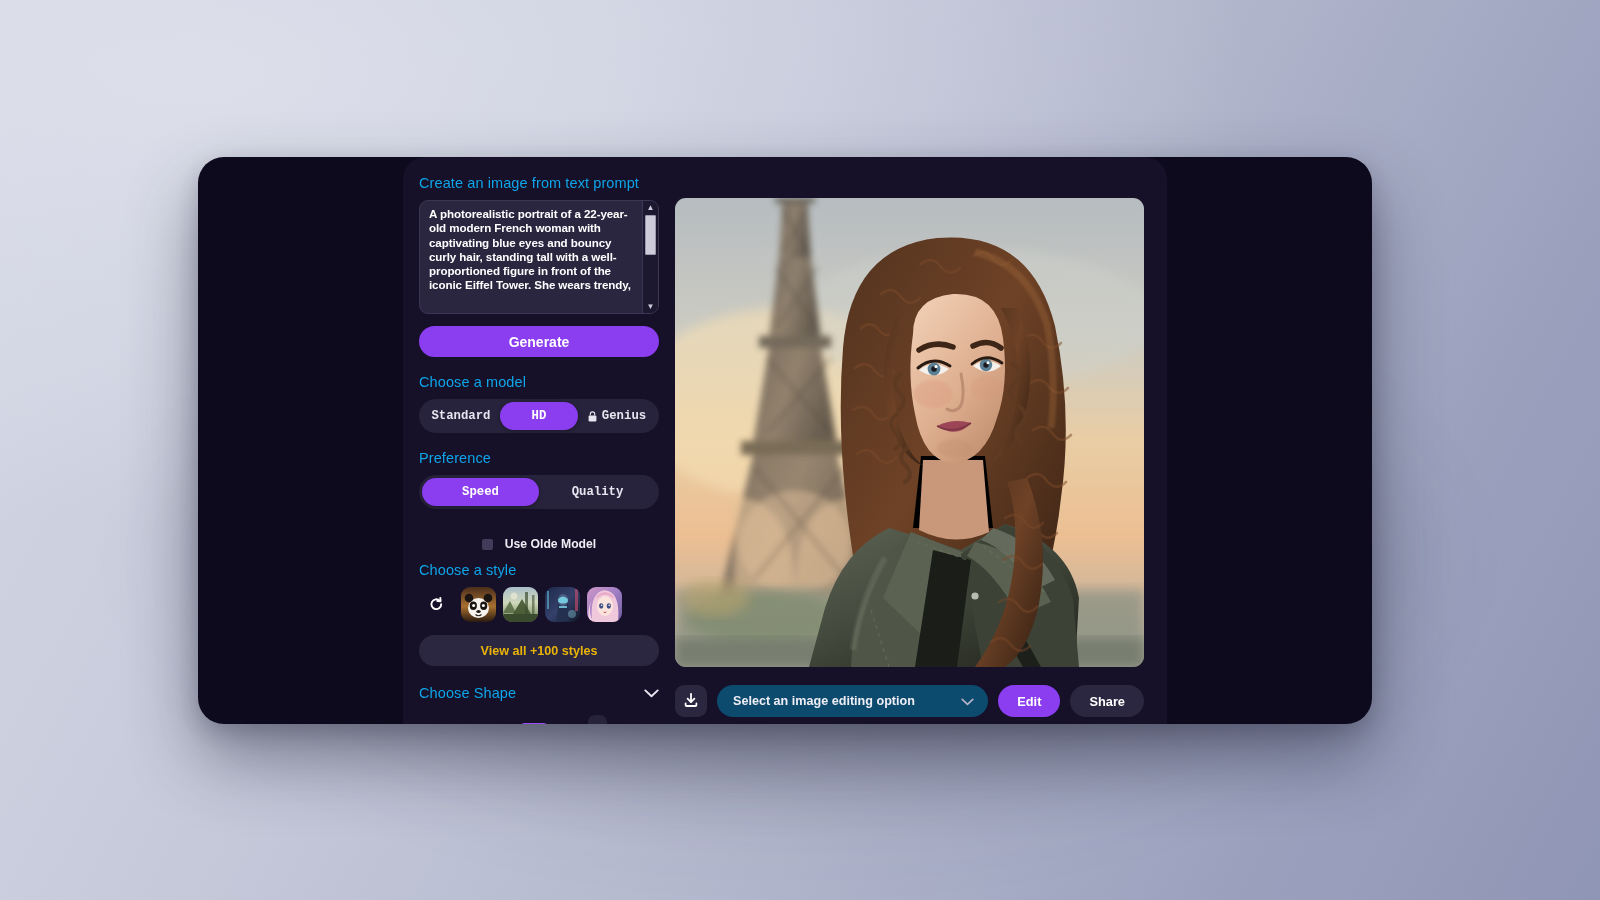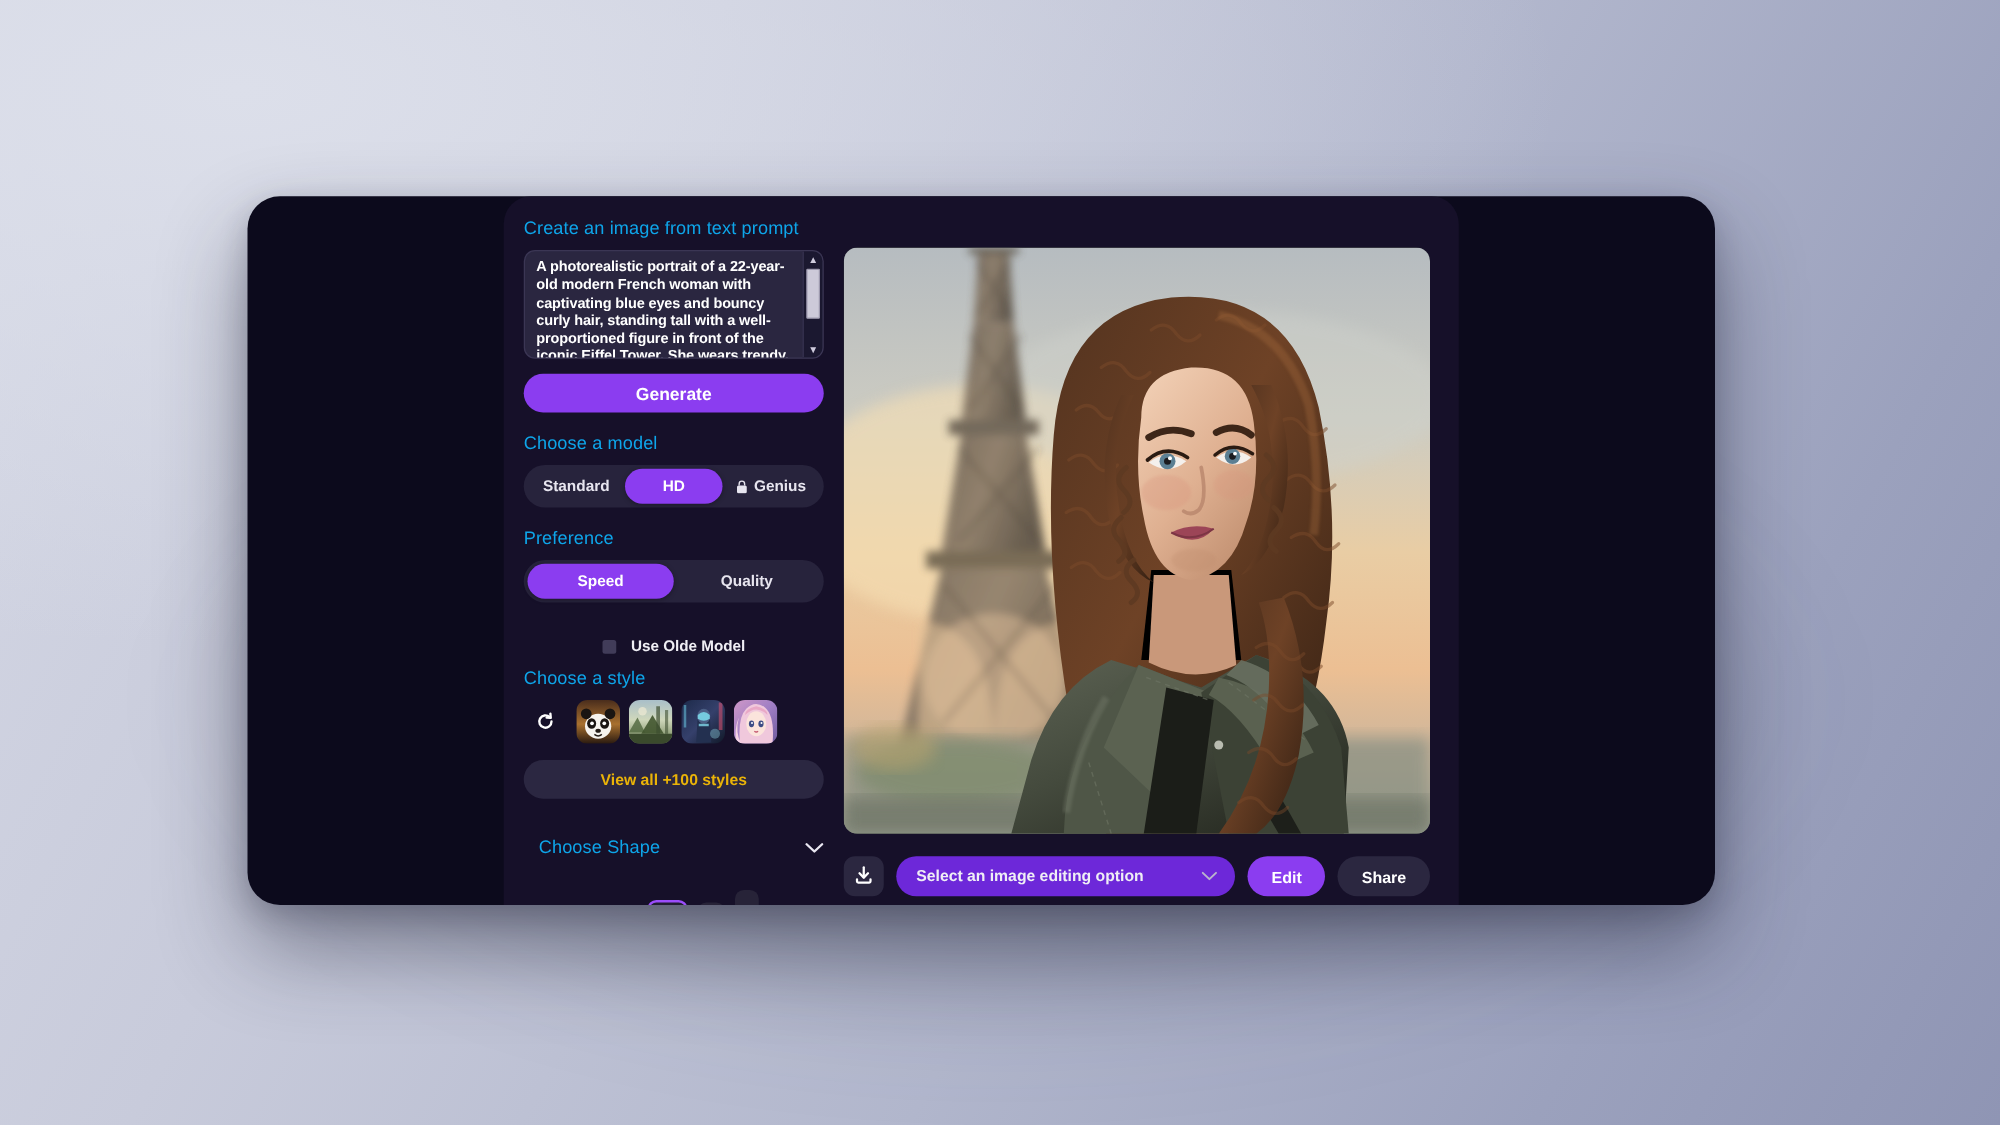--- a/index.html
+++ b/index.html
@@ -69,21 +69,21 @@
     font-weight: 400;
     letter-spacing: .1px;
     margin-bottom: 9px;
   }
   .section-title.sp { margin-top: 17px; }
 
   
   .prompt-box {
     position: relative;
     width: 240px;
-    height: 87px;
+    height: 114px;
     background: #2a2640;
     border: 1px solid #3b3654;
     border-radius: 9px;
     overflow: hidden;
   }
   .prompt-text {
     position: absolute;
     left: 9px; top: 6px;
     width: 205px;
     color: #ffffff;
@@ -148,21 +148,21 @@
     height: 28px;
     border-radius: 14px;
     display: flex; align-items: center; justify-content: center;
     gap: 5px;
     color: #e7e5ef;
     font-size: 12.3px;
     font-weight: 600;
     cursor: pointer;
     background: transparent;
     border: none;
-    font-family: Liberation Sans, sans-serif;
+    font-family: Liberation Mono, monospace;
   }
   .seg.active {
     background: #8b3df0;
     color: #ffffff;
     box-shadow: 0 1px 4px rgba(0,0,0,.3);
   }
   .lock-icon { display: inline-flex; }
 
   
   .check-row {
@@ -280,21 +280,21 @@
     border: none;
     border-radius: 9px;
     display: flex; align-items: center; justify-content: center;
     color: #fff;
     cursor: pointer;
     flex: none;
   }
   .select-box {
     flex: 1;
     height: 32px;
-    background: #6d28d9;
+    background: #0c4a6e;
     border-radius: 16px;
     display: flex;
     align-items: center;
     justify-content: space-between;
     padding: 0 14px 0 16px;
     cursor: pointer;
   }
   .select-label {
     color: #efeef5;
     font-size: 12.6px;
@@ -464,21 +464,21 @@
               <circle cx="22.2" cy="18.3" r="0.8" fill="#fff"></circle>
               <path d="M16.5 25 q1.5 1.2 3 0" stroke="#c4566f" stroke-width="1" fill="none"></path>
               <path d="M4 14 Q1 26 6 35 L2 35 Q0 24 4 14Z" fill="#f3d2e2"></path>
             </svg>
           </div>
         </div>
 
         <button class="view-all-btn">View all +100 styles</button>
 
         <div class="shape-header">
-          <span class="section-title" style="margin:12px">Choose Shape</span>
+          <span class="section-title" style="margin:0">Choose Shape</span>
           <span class="chev">
             <svg width="15" height="9" viewBox="0 0 15 9" fill="none">
               <path d="M1.3 1.4L7.5 7.2l6.2-5.8" stroke="#e9e7f1" stroke-width="1.9" stroke-linecap="round" stroke-linejoin="round"></path>
             </svg>
           </span>
         </div>
         <div class="shape-row">
           <div class="shape-item" style="width:46px;height:25px;"></div>
           <div class="shape-item" style="width:37px;height:25px;"></div>
           <div class="shape-item selected" style="width:32px;height:32px;"></div>

